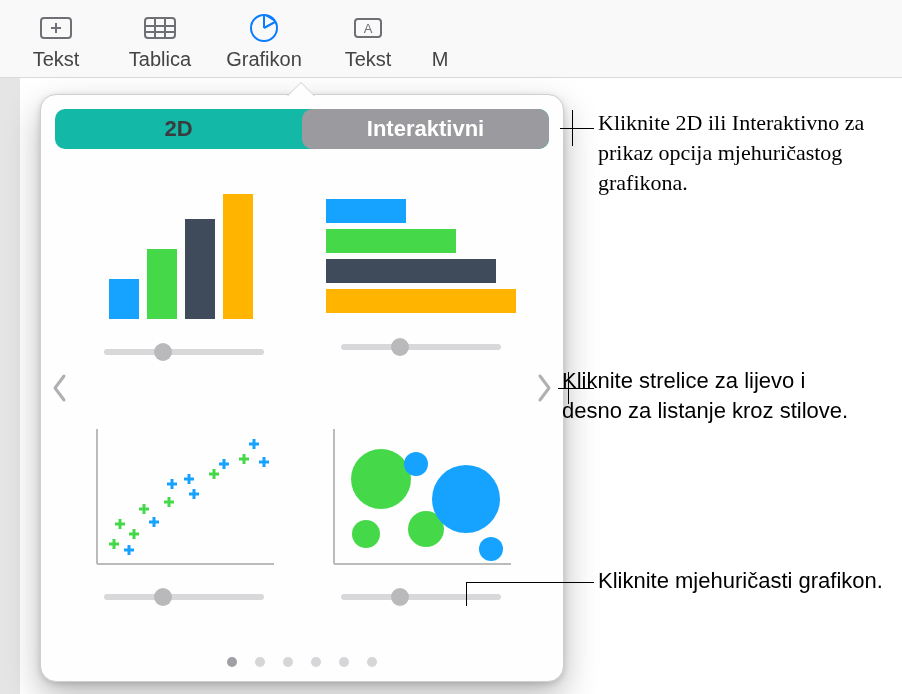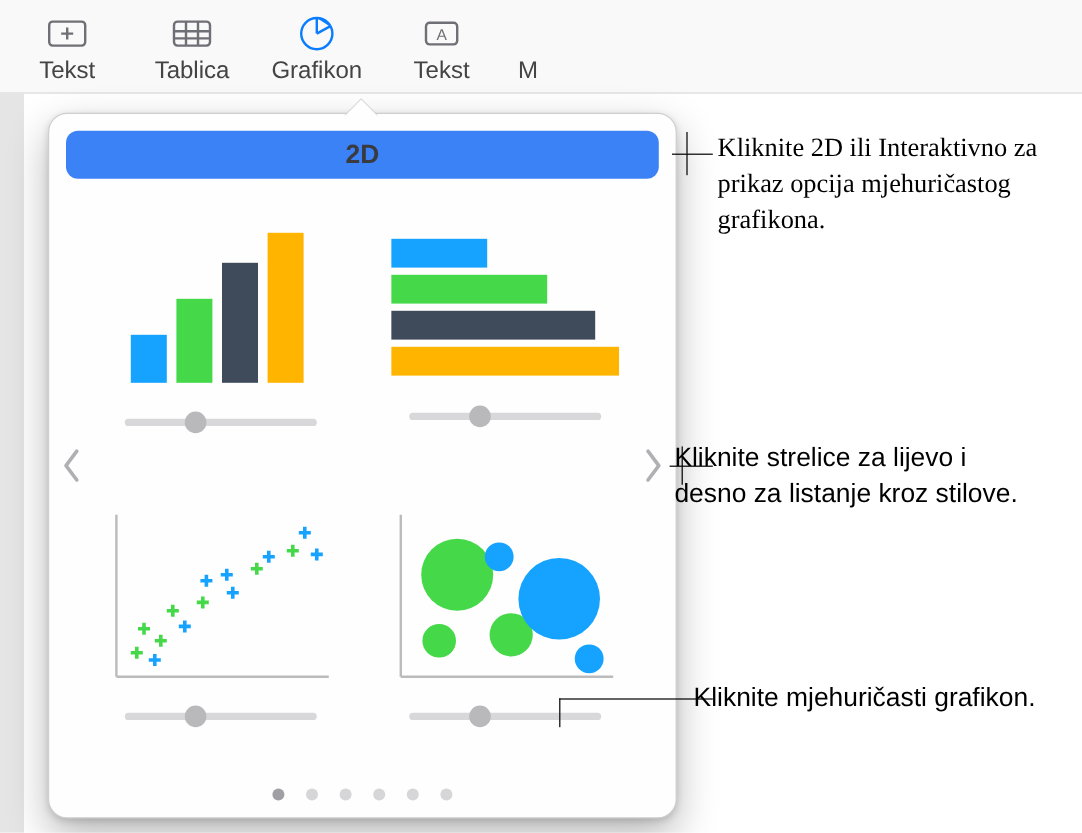--- a/index.html
+++ b/index.html
@@ -64,21 +64,21 @@
     border-right: 14px solid transparent;
     border-bottom: 14px solid #fefefe;
     filter: drop-shadow(0 -1px 0 #cfcfd2);
   }
   .segmented {
     position: absolute;
     top: 14px;
     left: 14px;
     right: 14px;
     height: 40px;
-    background: #3b82f6;
+    background: #14b8a6;
     border-radius: 10px;
     display: flex;
     overflow: hidden;
   }
   .seg {
     flex: 1;
     text-align: center;
     line-height: 40px;
     font-size: 22px;
     font-weight: 600;
@@ -235,20 +235,21 @@
   </div>
 </div>
 
 <div class="left-doc-edge"></div>
 
 <div class="popover">
   <div class="popover-arrow"></div>
 
   <div class="segmented">
     <div class="seg">2D</div>
+    <div class="seg active">Interaktivni</div>
   </div>
 
   <div class="nav-arrow left">
     <svg width="18" height="30" viewBox="0 0 18 30" fill="none" stroke="currentColor" stroke-width="3" stroke-linecap="round" stroke-linejoin="round">
         <polyline points="13,3 4,15 13,27"></polyline>
       </svg>
   </div>
   <div class="nav-arrow right">
     <svg width="18" height="30" viewBox="0 0 18 30" fill="none" stroke="currentColor" stroke-width="3" stroke-linecap="round" stroke-linejoin="round">
         <polyline points="5,3 14,15 5,27"></polyline>
@@ -388,15 +389,15 @@
 
 <div class="callout" style="left:598px; top:108px;font-family:Liberation Serif, serif;">Kliknite 2D ili Interaktivno za prikaz opcija mjehuričastog grafikona.</div>
 <div class="callout-line" style="left:560px; top:128px; width:34px;"></div>
 <div class="callout-tick" style="left:572px; top:110px;"></div>
 <div class="callout-tick" style="left:572px; top:128px;"></div>
 
 <div class="callout" style="left:562px; top:366px;">Kliknite strelice za lijevo i desno za listanje kroz stilove.</div>
 <div class="callout-line" style="left:558px; top:388px; width:36px;"></div>
 <div class="callout-tick" style="left:568px; top:372px; height:32px;"></div>
 
-<div class="callout" style="left:578px; top:566px;">Kliknite mjehuričasti grafikon.</div>
+<div class="callout" style="left:598px; top:566px;">Kliknite mjehuričasti grafikon.</div>
 <div class="callout-line" style="left:466px; top:582px; width:128px;"></div>
 <div class="callout-line" style="left:466px; top:582px; width:1px; height:24px;"></div>
 
 </body></html>

